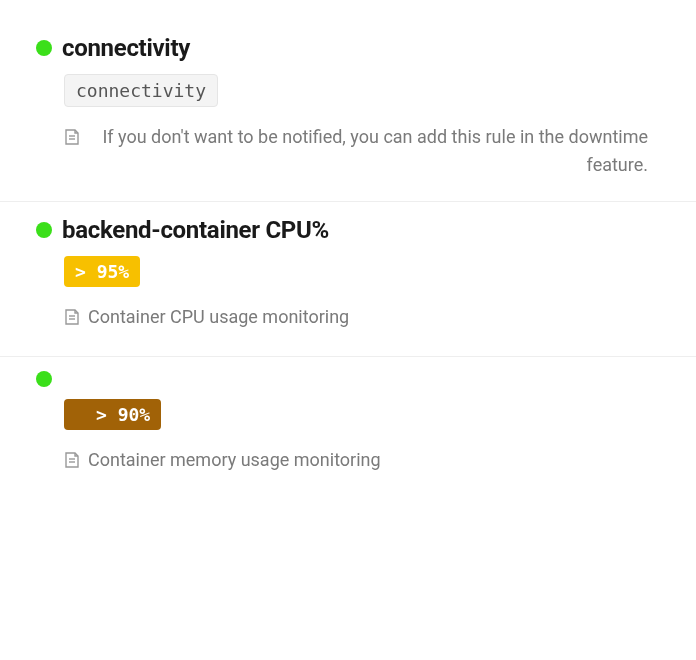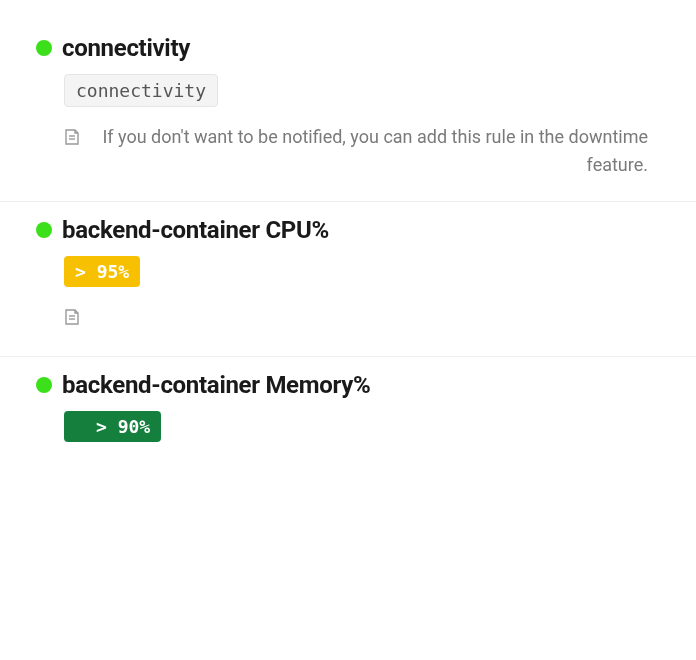--- a/index.html
+++ b/index.html
@@ -58,21 +58,21 @@
     }
     .threshold-badge {
       font-family: ui-monospace, "SFMono-Regular", "SF Mono", Menlo, Consolas, monospace;
       font-size: 18px;
       font-weight: 600;
       color: #fff;
       padding: 5px 11px;
       border-radius: 4px;
     }
     .threshold-warning { background: #f7c000; }
-    .threshold-critical { background: #15803d; padding-left: 32px; }
+    .threshold-critical { background: #a16207; padding-left: 32px; }
     .desc-row {
       display: flex;
       align-items: flex-start;
       gap: 8px;
       margin-top: 16px;
       color: #7a7a7a;
       font-size: 18px;
       line-height: 1.55;
     }
     .desc-icon { flex-shrink: 0; margin-top: 3px; }
@@ -114,26 +114,37 @@
     </div>
     <div class="desc-row indent">
       <span class="desc-icon">
         <svg width="16" height="18" viewBox="0 0 16 18" fill="none" stroke="#999" stroke-width="1.4">
           <path d="M2 2 H11 L14 5 V16 H2 Z"></path>
           <path d="M11 2 V5 H14"></path>
           <line x1="5" y1="8" x2="11" y2="8"></line>
           <line x1="5" y1="11" x2="11" y2="11"></line>
         </svg>
       </span>
+      <span class="desc-text">Container CPU usage monitoring</span>
     </div>
   </div>
 
   <div class="monitor-item">
     <div class="title-row">
       <span class="status-dot"></span>
-      <span class="monitor-title">backend-container Memory%</span>
     </div>
     <div class="threshold-row indent">
       <span class="threshold-badge threshold-critical">&gt; 90%</span>
+    </div>
+    <div class="desc-row indent">
+      <span class="desc-icon">
+        <svg width="16" height="18" viewBox="0 0 16 18" fill="none" stroke="#999" stroke-width="1.4">
+          <path d="M2 2 H11 L14 5 V16 H2 Z"></path>
+          <path d="M11 2 V5 H14"></path>
+          <line x1="5" y1="8" x2="11" y2="8"></line>
+          <line x1="5" y1="11" x2="11" y2="11"></line>
+        </svg>
+      </span>
+      <span class="desc-text">Container memory usage monitoring</span>
     </div>
   </div>
 
 </div>
 
 </body></html>

